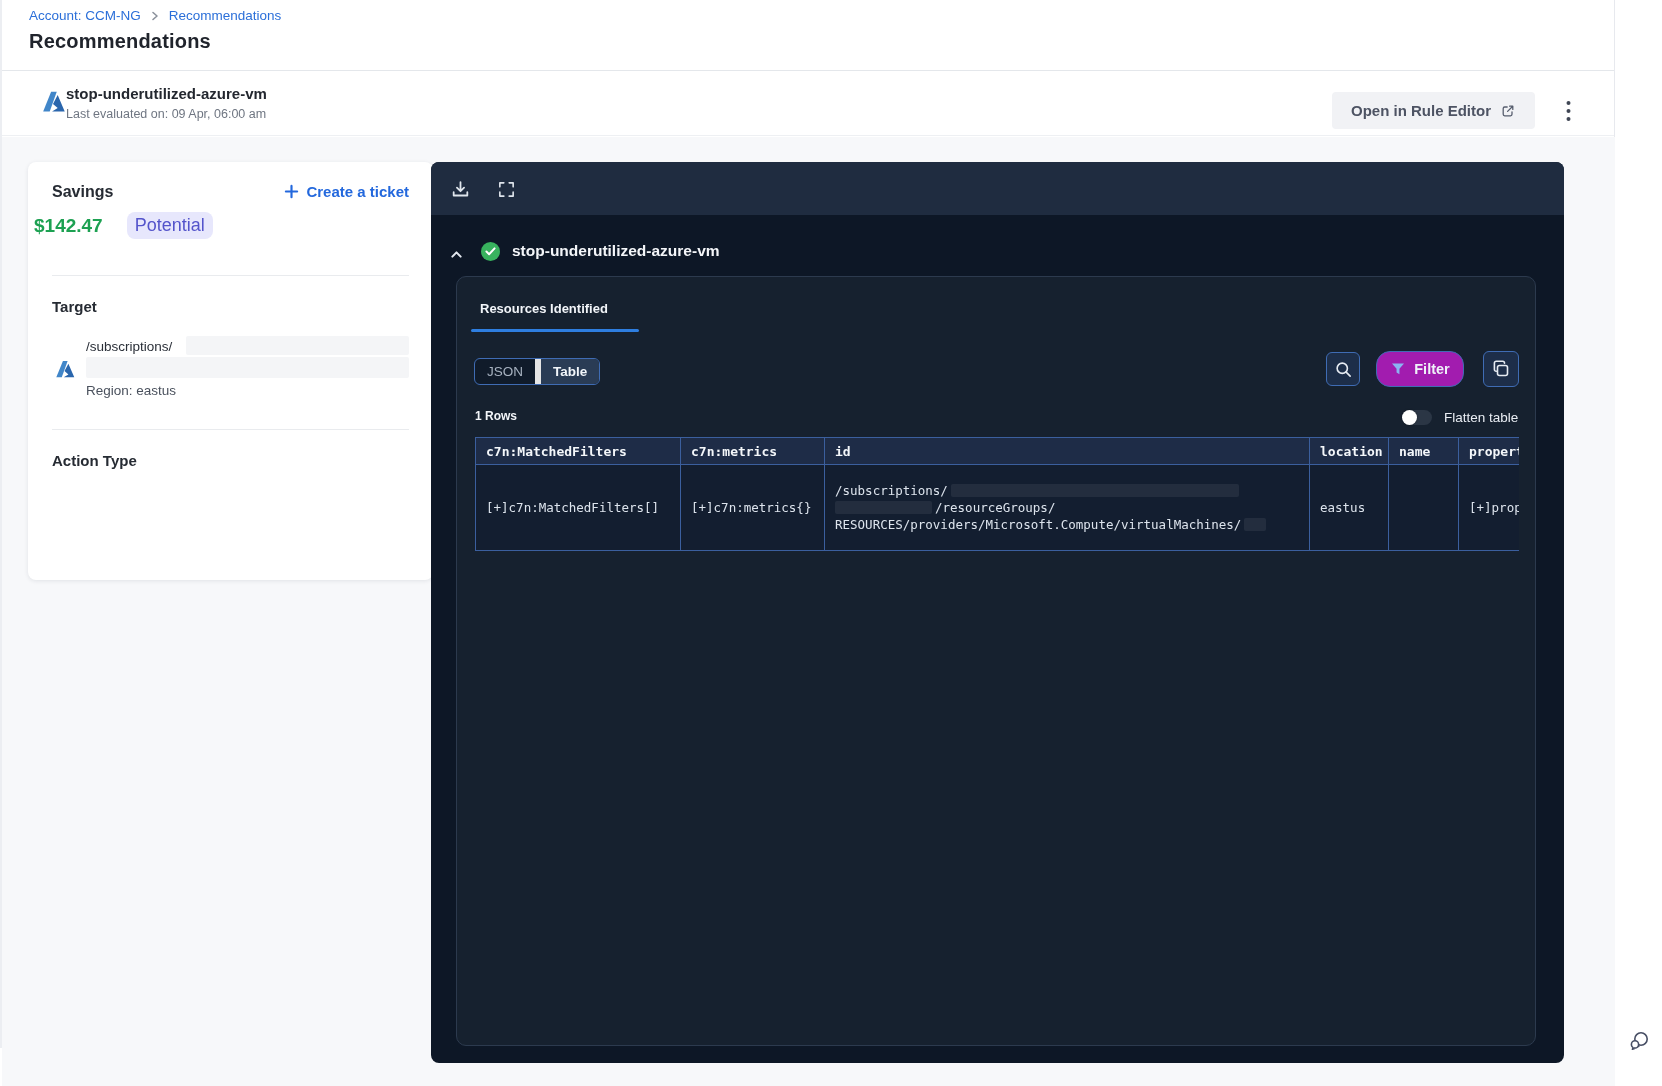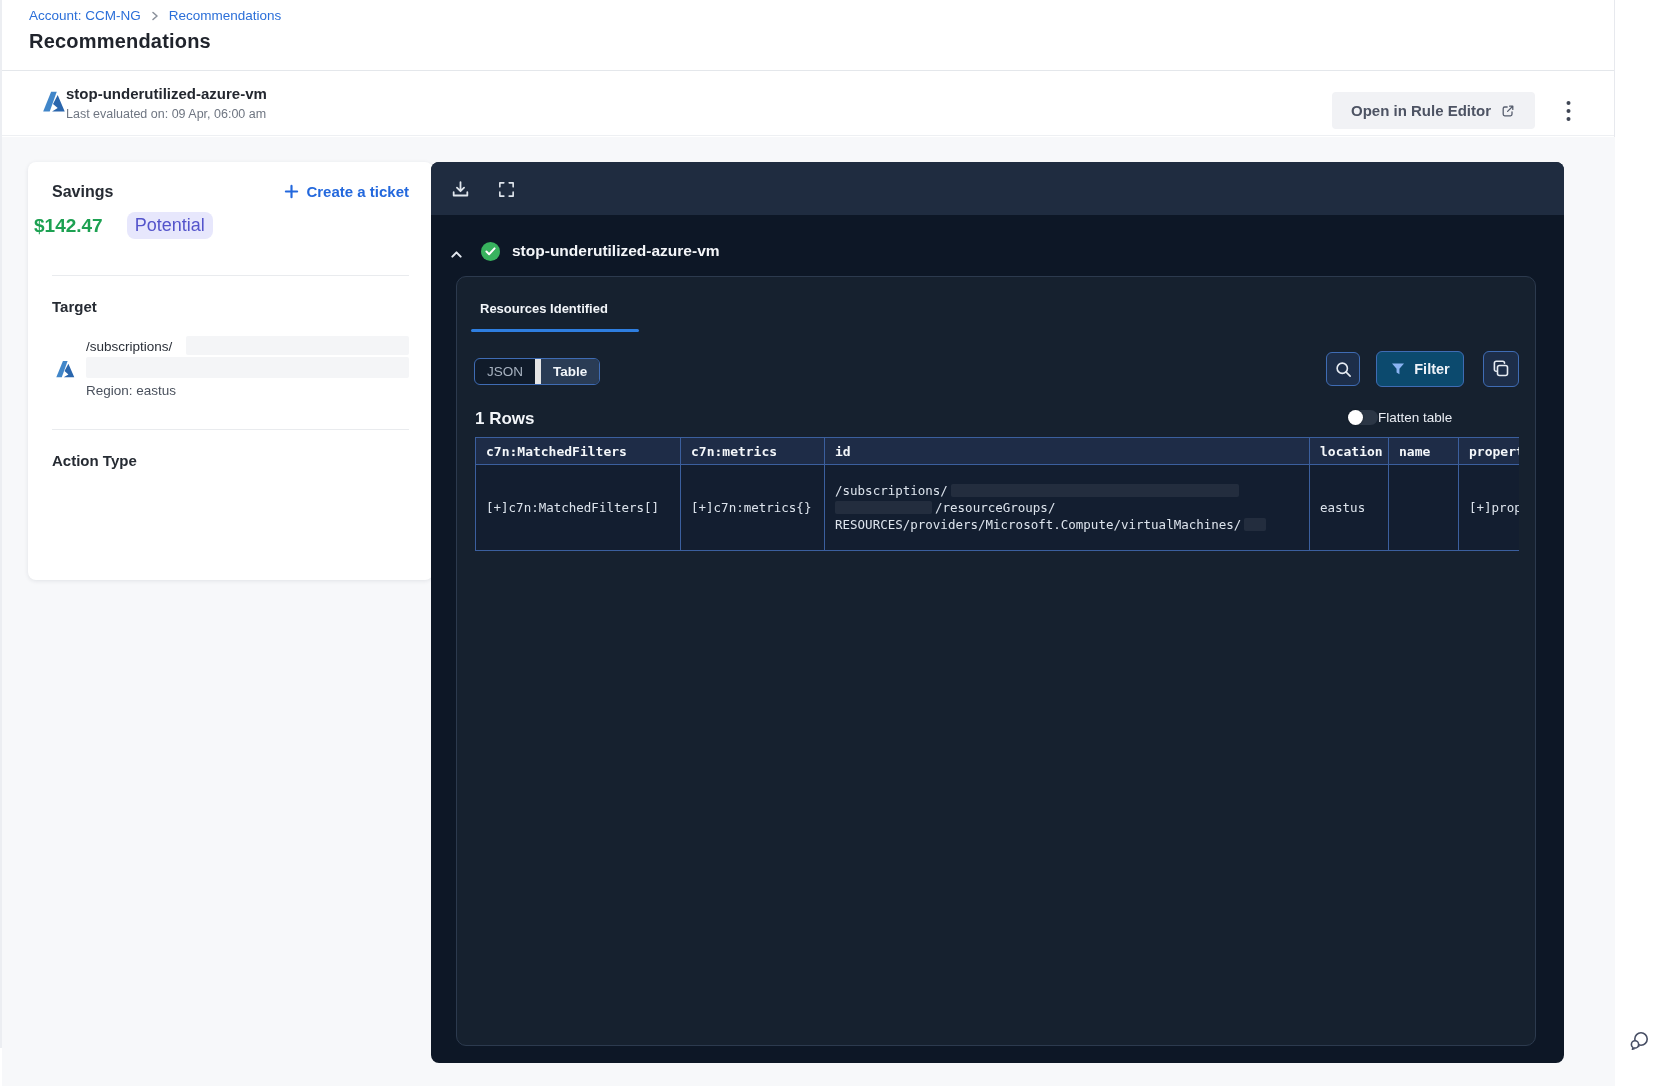--- a/index.html
+++ b/index.html
@@ -64,25 +64,25 @@
   .tab-label { position:absolute; left:23px; top:24px; font-size:13px; font-weight:600; color:#f2f5f9; cursor:pointer; }
   .tab-underline { position:absolute; left:14px; top:52px; width:168px; height:3px; background:#2e7ee0; border-radius:2px; }
 
   .segmented { position:absolute; left:17px; top:81px; height:27px; display:flex; border:1px solid #3f6cb4; border-radius:6px; overflow:hidden; background:#101b2a; }
   .seg { display:flex; align-items:center; padding:0 12px; font-size:13.5px; cursor:pointer; }
   .seg-json { color:#a7b2c0; border-right:6px solid #e5e5e5; }
   .seg-table { color:#f2f6fa; font-weight:700; background:#2a3c55; }
 
   .icon-btn { position:absolute; top:75px; border:1px solid #3f6cb4; border-radius:6px; background:#1d2e49; cursor:pointer; display:flex; align-items:center; justify-content:center; }
   .search-btn { left:869px; width:34px; height:34px; }
-  .filter-btn { left:919px; top:74px; width:88px; height:36px; gap:8px; background:#0c4a6e; font-family:inherit; font-size:14.5px; font-weight:600; color:#eef2f8; }
+  .filter-btn { left:919px; top:74px; width:88px; height:36px; gap:8px; background:#a21caf; font-family:inherit; font-size:14.5px; font-weight:600; color:#eef2f8;border-radius:14px; }
   .copy-btn { left:1026px; top:74px; width:36px; height:36px; }
 
-  .rows-label { position:absolute; left:18px; top:132px; font-size:17px; font-weight:700; color:#f2f5f9; }
-  .flatten-wrap { position:absolute; left:891px; top:133px; display:flex; align-items:center; }
+  .rows-label { position:absolute; left:18px; top:132px; font-size:12px; font-weight:700; color:#f2f5f9; }
+  .flatten-wrap { position:absolute; left:945px; top:133px; display:flex; align-items:center; gap:12px; }
   .switch { position:relative; width:30px; height:15px; background:#2b3645; border-radius:999px; cursor:pointer; }
   .switch .knob { position:absolute; left:0px; top:0px; width:15px; height:15px; background:#fff; border-radius:50%; box-shadow:0 0 2px rgba(0,0,0,.4); }
   .flatten-label { font-size:13.5px; color:#e9edf3; }
 
   .table-clip { position:absolute; left:18px; top:160px; width:1044px; overflow:hidden; }
   table.res { border-collapse:collapse; table-layout:fixed; width:1244px; font-family:"DejaVu Sans Mono", monospace; font-size:12.5px; }
   table.res th, table.res td { border:1px solid #3b5f9e; }
   table.res th { height:27px; background:#1e2c47; color:#f4f7fa; font-weight:700; font-size:13px; text-align:left; padding:0 0 0 10px; white-space:nowrap; overflow:hidden;margin-left:36px; }
   table.res td { height:86px; background:#131e30; color:#dde4ed; vertical-align:middle; padding-left:10px; white-space:nowrap; overflow:hidden; }
   td.accent, .accent { color:#8fb8d8; }

